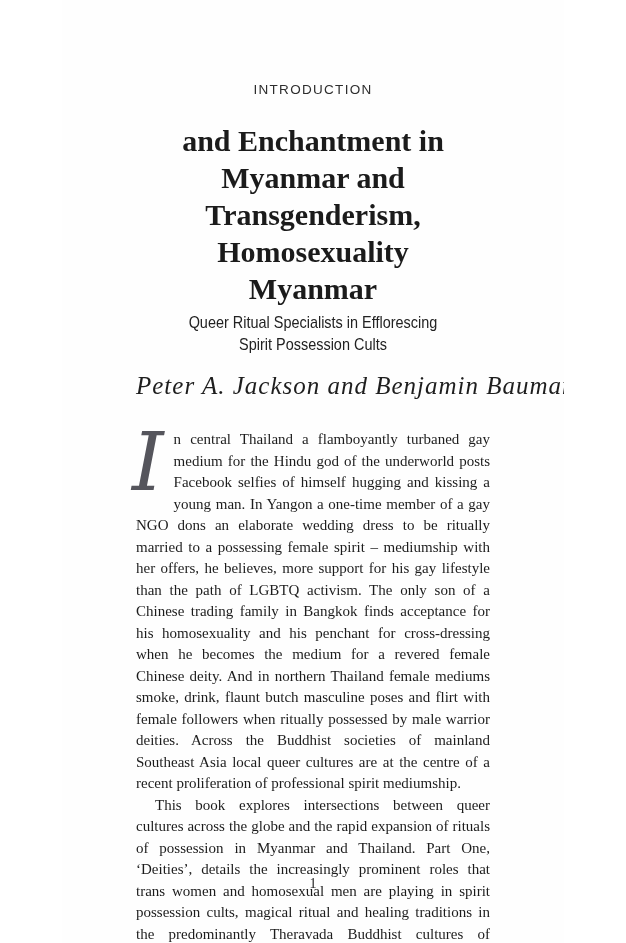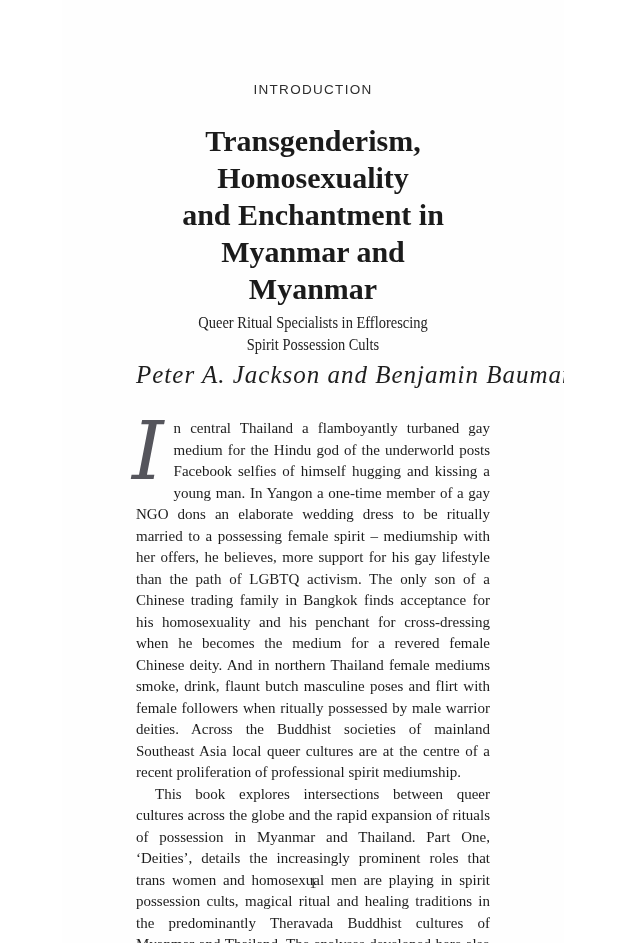--- a/index.html
+++ b/index.html
@@ -33,26 +33,26 @@
     text-align: center;
     font-family: "Liberation Serif", serif;
     font-size: 30px;
     line-height: 37px;
     font-weight: 700;
     color: #1b1b1b;
   }
   .title-line { display: block; }
   .subtitle {
     text-align: center;
-    font-family: Liberation Serif, serif;
+    font-family: Liberation Sans, sans-serif;
     font-size: 17px;
     line-height: 22px;
     font-weight: 400;
     color: #222222;
-    margin-bottom: 5px;
+    margin-bottom: 16px;
   }
   .subtitle-line {
     display: block;
     transform: scaleX(0.85);
     transform-origin: center;
   }
   .authors {
     text-align: center;
     font-style: italic;
     font-size: 25px;
@@ -90,22 +90,22 @@
   }
 </style>
 </head>
 <body>
 
 <div class="page">
 
   <div class="chapter-label">INTRODUCTION</div>
 
   <h1 class="title">
+    <span class="title-line">and Enchantment in Myanmar and</span>
     <span class="title-line">Transgenderism, Homosexuality</span>
-    <span class="title-line">and Enchantment in Myanmar and</span>
     <span class="title-line">Myanmar</span>
   </h1>
 
   <div class="subtitle">
     <span class="subtitle-line">Queer Ritual Specialists in Efflorescing</span>
     <span class="subtitle-line">Spirit Possession Cults</span>
   </div>
 
   <div class="authors">Peter A. Jackson and Benjamin Baumann</div>
 

